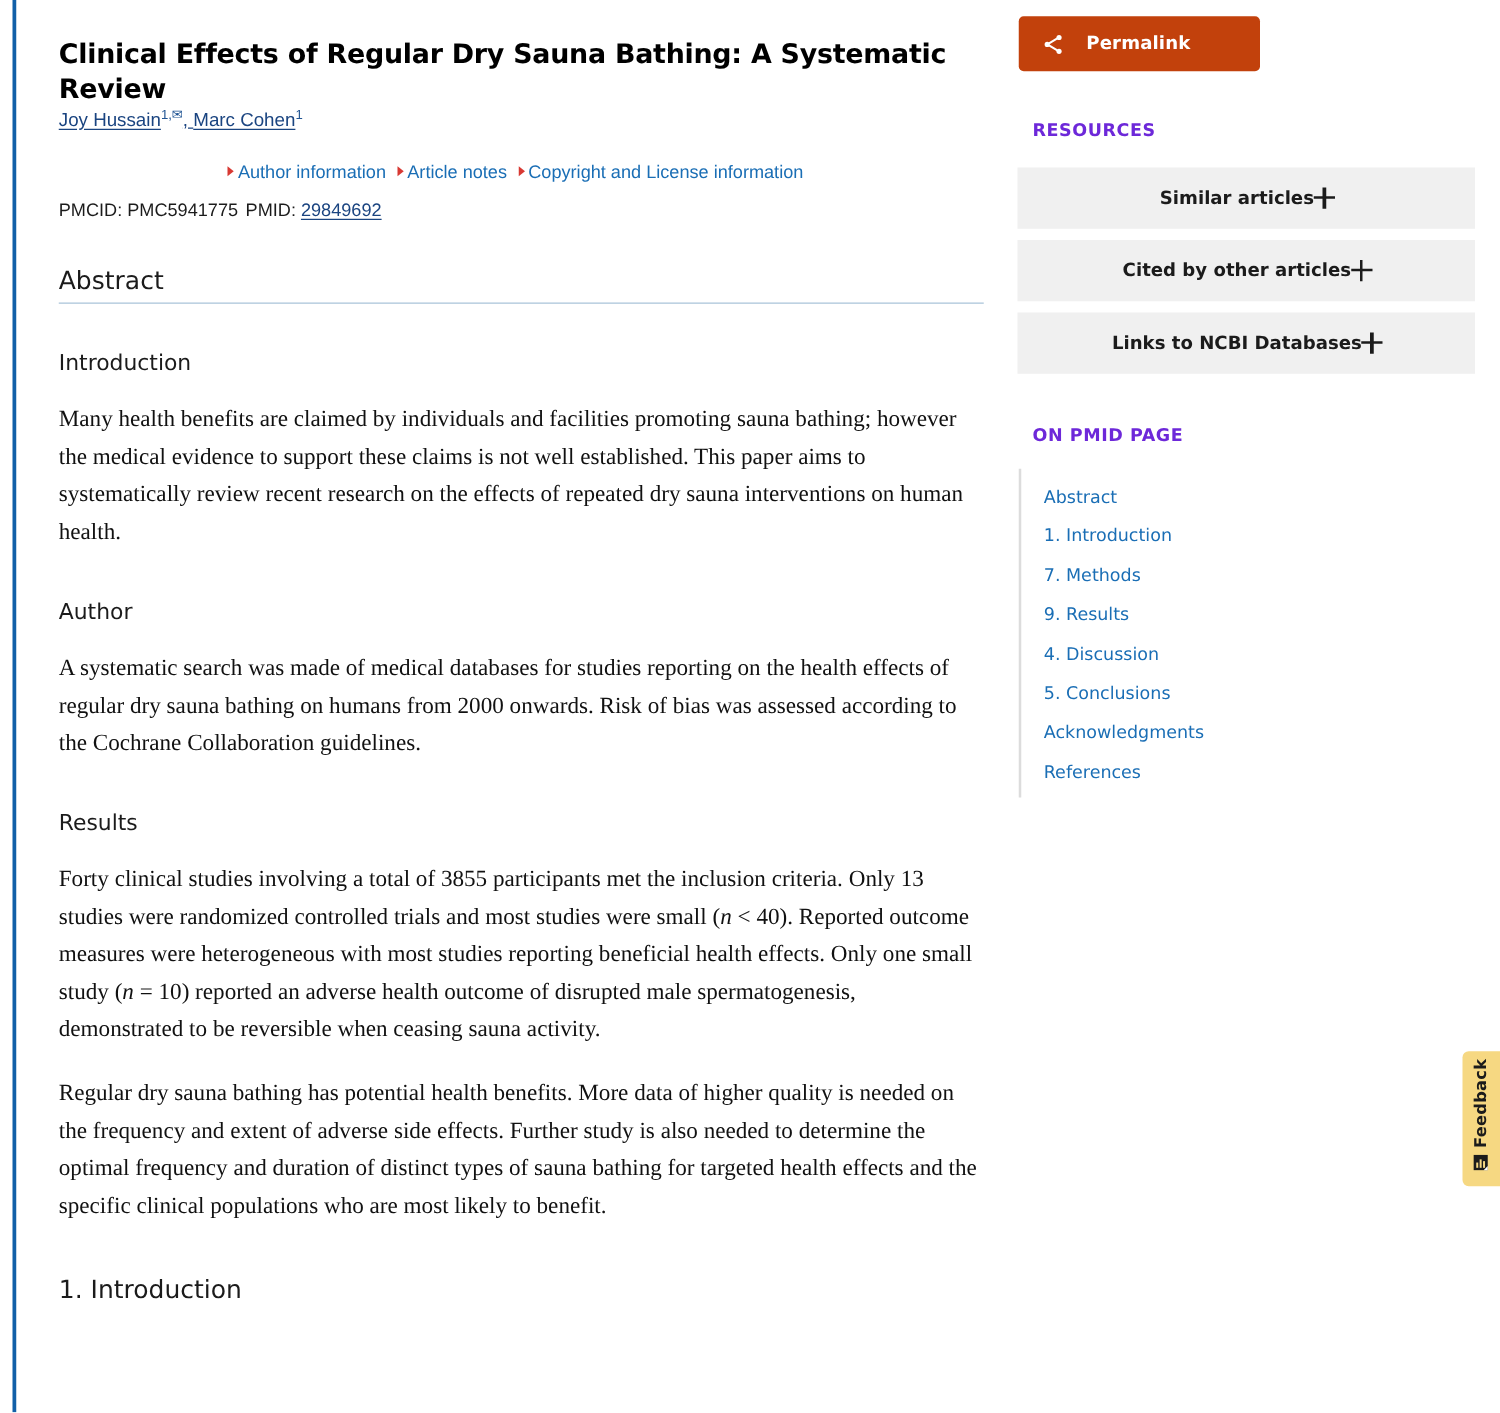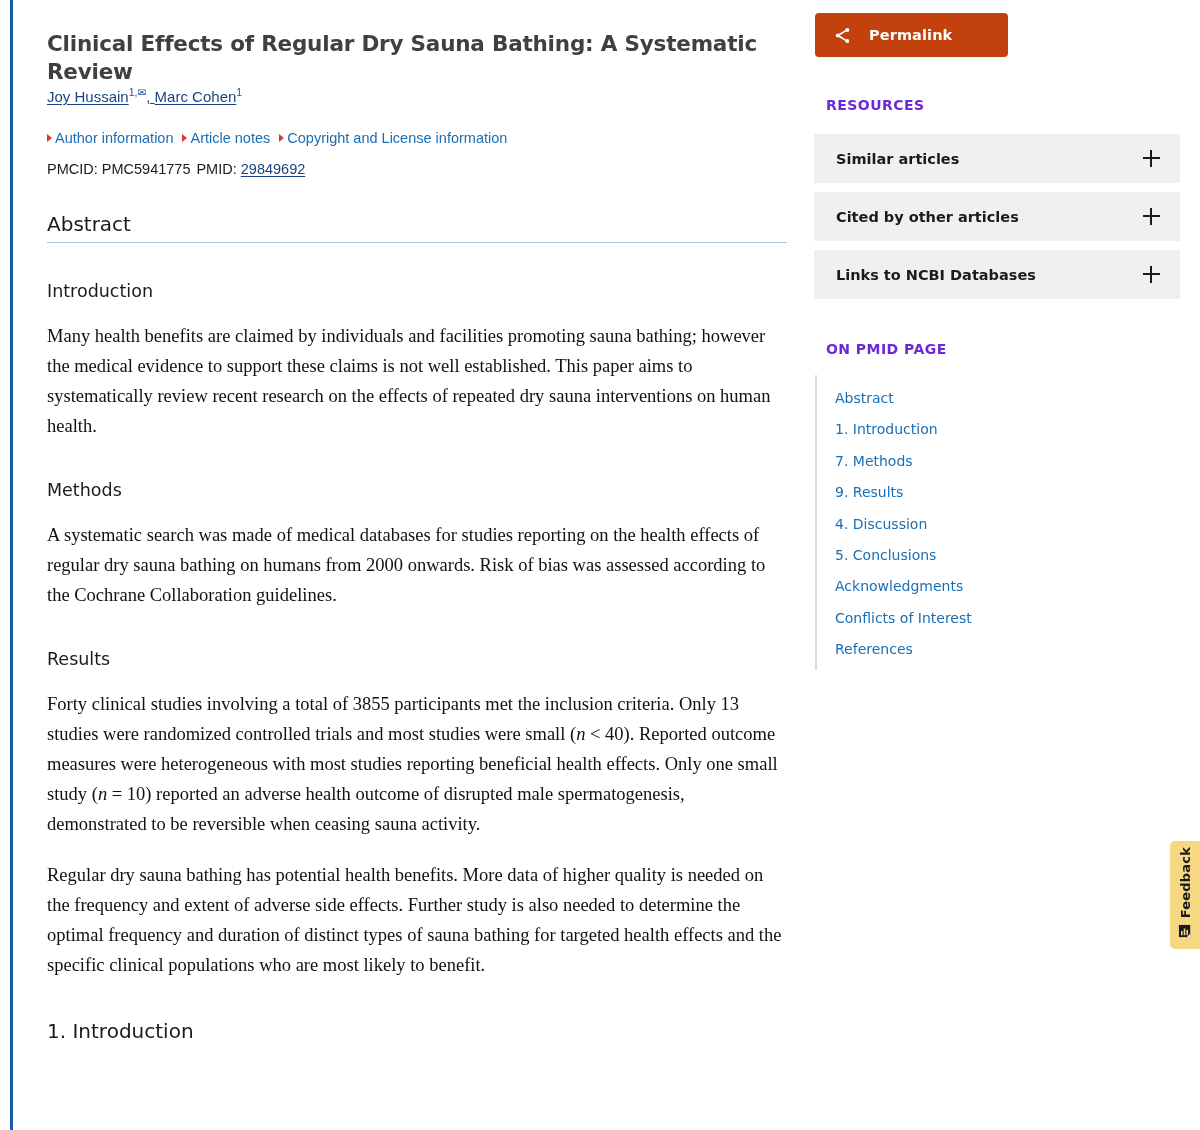--- a/index.html
+++ b/index.html
@@ -35,21 +35,21 @@
     position: absolute;
     left: 47px;
     top: 0;
     width: 740px;
   }
 
   .article-title {
     font-family: "DejaVu Sans", sans-serif;
     font-size: 21.5px;
     font-weight: bold;
-    color: #404040;
+    color: #000000;
     letter-spacing: -0.2px;
     margin: 0;
     padding-top: 30px;
     line-height: 1.3;
   }
 
   .authors {
     font-size: 15px;
     color: #205493;
     line-height: 1.3;
@@ -65,20 +65,21 @@
     text-decoration: none;
     display: inline-block;
   }
   .authors .sep { color: #1a4480; text-decoration: underline; }
 
   .info-links {
     margin-top: 23px;
     font-size: 14.5px;
     line-height: 1.3;
     white-space: nowrap;
+    text-align: center;
   }
   .info-links .ilink {
     color: #1a6eb5;
     text-decoration: none;
     margin-right: 9px;
   }
   .tri {
     display: inline-block;
     width: 0; height: 0;
     border-left: 5px solid #d83933;
@@ -182,21 +183,21 @@
     color: #6d28d9;
     letter-spacing: 0.45px;
     margin: 12px;
     padding-top: 28px;
     padding-bottom: 9px;
   }
 
   .acc-row {
     display: flex;
     align-items: center;
-    justify-content: space-between;
+    justify-content: center;
     height: 49px;
     background: #f0f0f0;
     margin-bottom: 9px;
     padding: 0 20px 0 22px;
     cursor: pointer;
   }
   .acc-label {
     font-family: "DejaVu Sans", sans-serif;
     font-size: 14.5px;
     font-weight: bold;
@@ -284,21 +285,21 @@
       <span>PMCID:</span>
       <span>PMC5941775</span><span class="gap"></span><span>PMID:</span>
       <a href="#">29849692</a>
     </div>
 
     <h2 class="sec-title">Abstract</h2>
 
     <h3 class="sub-title">Introduction</h3>
     <p class="body-p">Many health benefits are claimed by individuals and facilities promoting sauna bathing; however the medical evidence to support these claims is not well established. This paper aims to systematically review recent research on the effects of repeated dry sauna interventions on human health.</p>
 
-    <h3 class="sub-title">Methods</h3>
+    <h3 class="sub-title">Author</h3>
     <p class="body-p">A systematic search was made of medical databases for studies reporting on the health effects of regular dry sauna bathing on humans from 2000 onwards. Risk of bias was assessed according to the Cochrane Collaboration guidelines.</p>
 
     <h3 class="sub-title">Results</h3>
     <p class="body-p">Forty clinical studies involving a total of 3855 participants met the inclusion criteria. Only 13 studies were randomized controlled trials and most studies were small (<i>n</i> &lt; 40). Reported outcome measures were heterogeneous with most studies reporting beneficial health effects. Only one small study (<i>n</i> = 10) reported an adverse health outcome of disrupted male spermatogenesis, demonstrated to be reversible when ceasing sauna activity.</p>
 
     <p class="body-p">Regular dry sauna bathing has potential health benefits. More data of higher quality is needed on the frequency and extent of adverse side effects. Further study is also needed to determine the optimal frequency and duration of distinct types of sauna bathing for targeted health effects and the specific clinical populations who are most likely to benefit.</p>
 
     <h2 class="numbered-sec">1. Introduction</h2>
   </div>
 
@@ -335,21 +336,20 @@
     <div class="side-head" id="otp-head">ON PMID PAGE</div>
 
     <nav class="toc">
       <a href="#">Abstract</a>
       <a href="#">1. Introduction</a>
       <a href="#">7. Methods</a>
       <a href="#">9. Results</a>
       <a href="#">4. Discussion</a>
       <a href="#">5. Conclusions</a>
       <a href="#">Acknowledgments</a>
-      <a href="#">Conflicts of Interest</a>
       <a href="#">References</a>
     </nav>
   </div>
 
   <div id="feedback-tab">
     <span class="fb-text">Feedback</span>
     <span>
       <svg width="15" height="15" viewBox="0 0 16 16">
         <rect x="1" y="1" width="12" height="13" fill="#1b1b1b"></rect>
         <rect x="3.2" y="7.5" width="1.7" height="4.5" fill="#f6d882"></rect>

